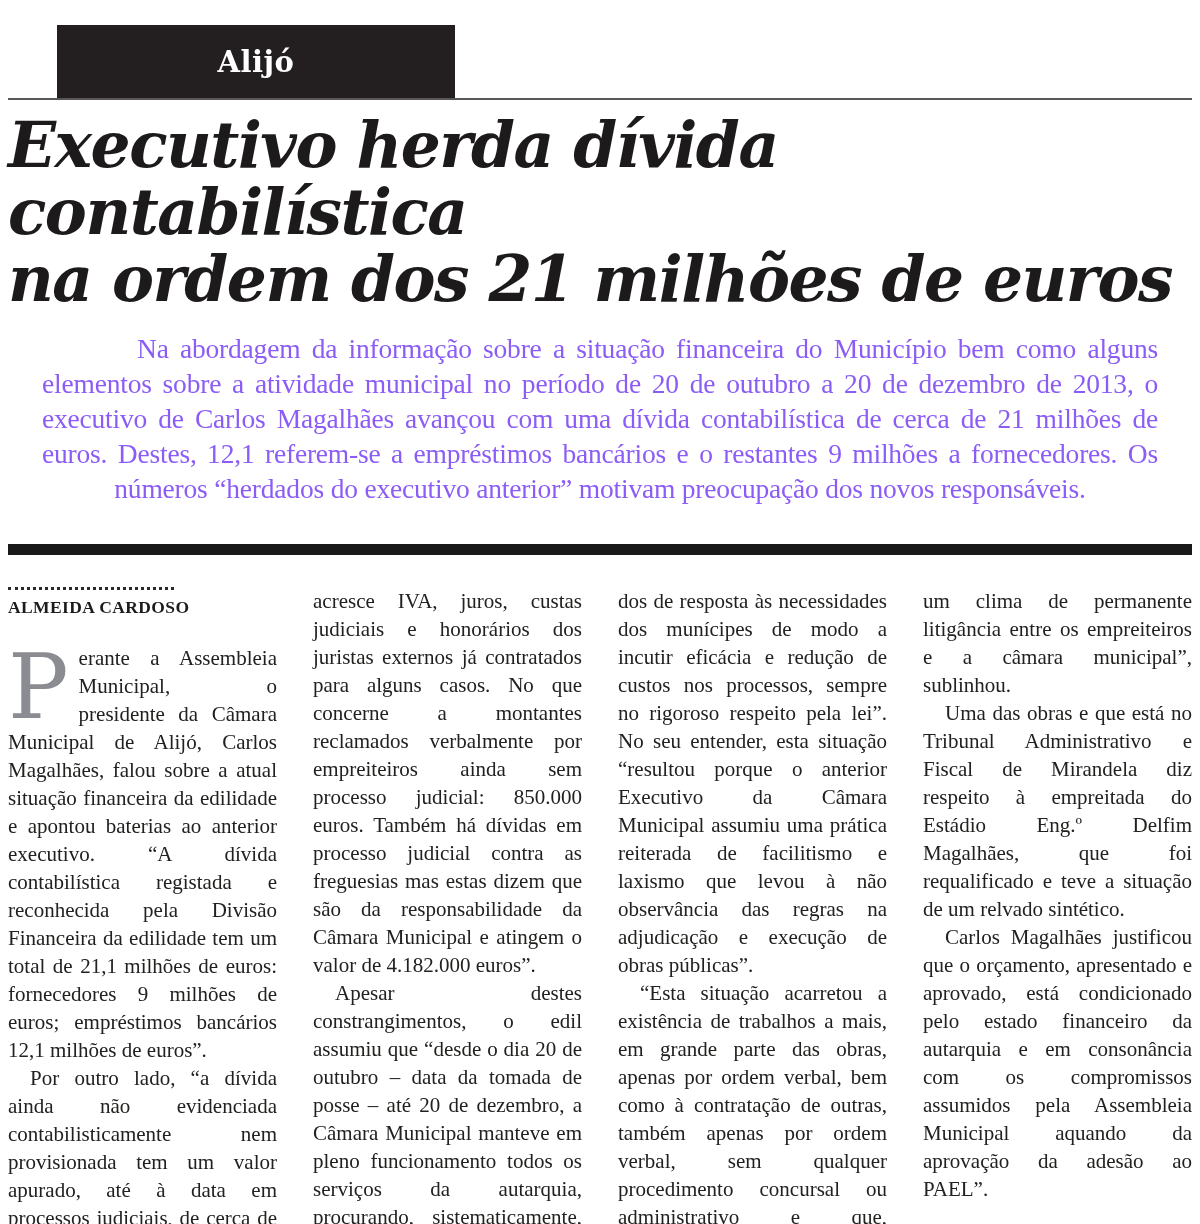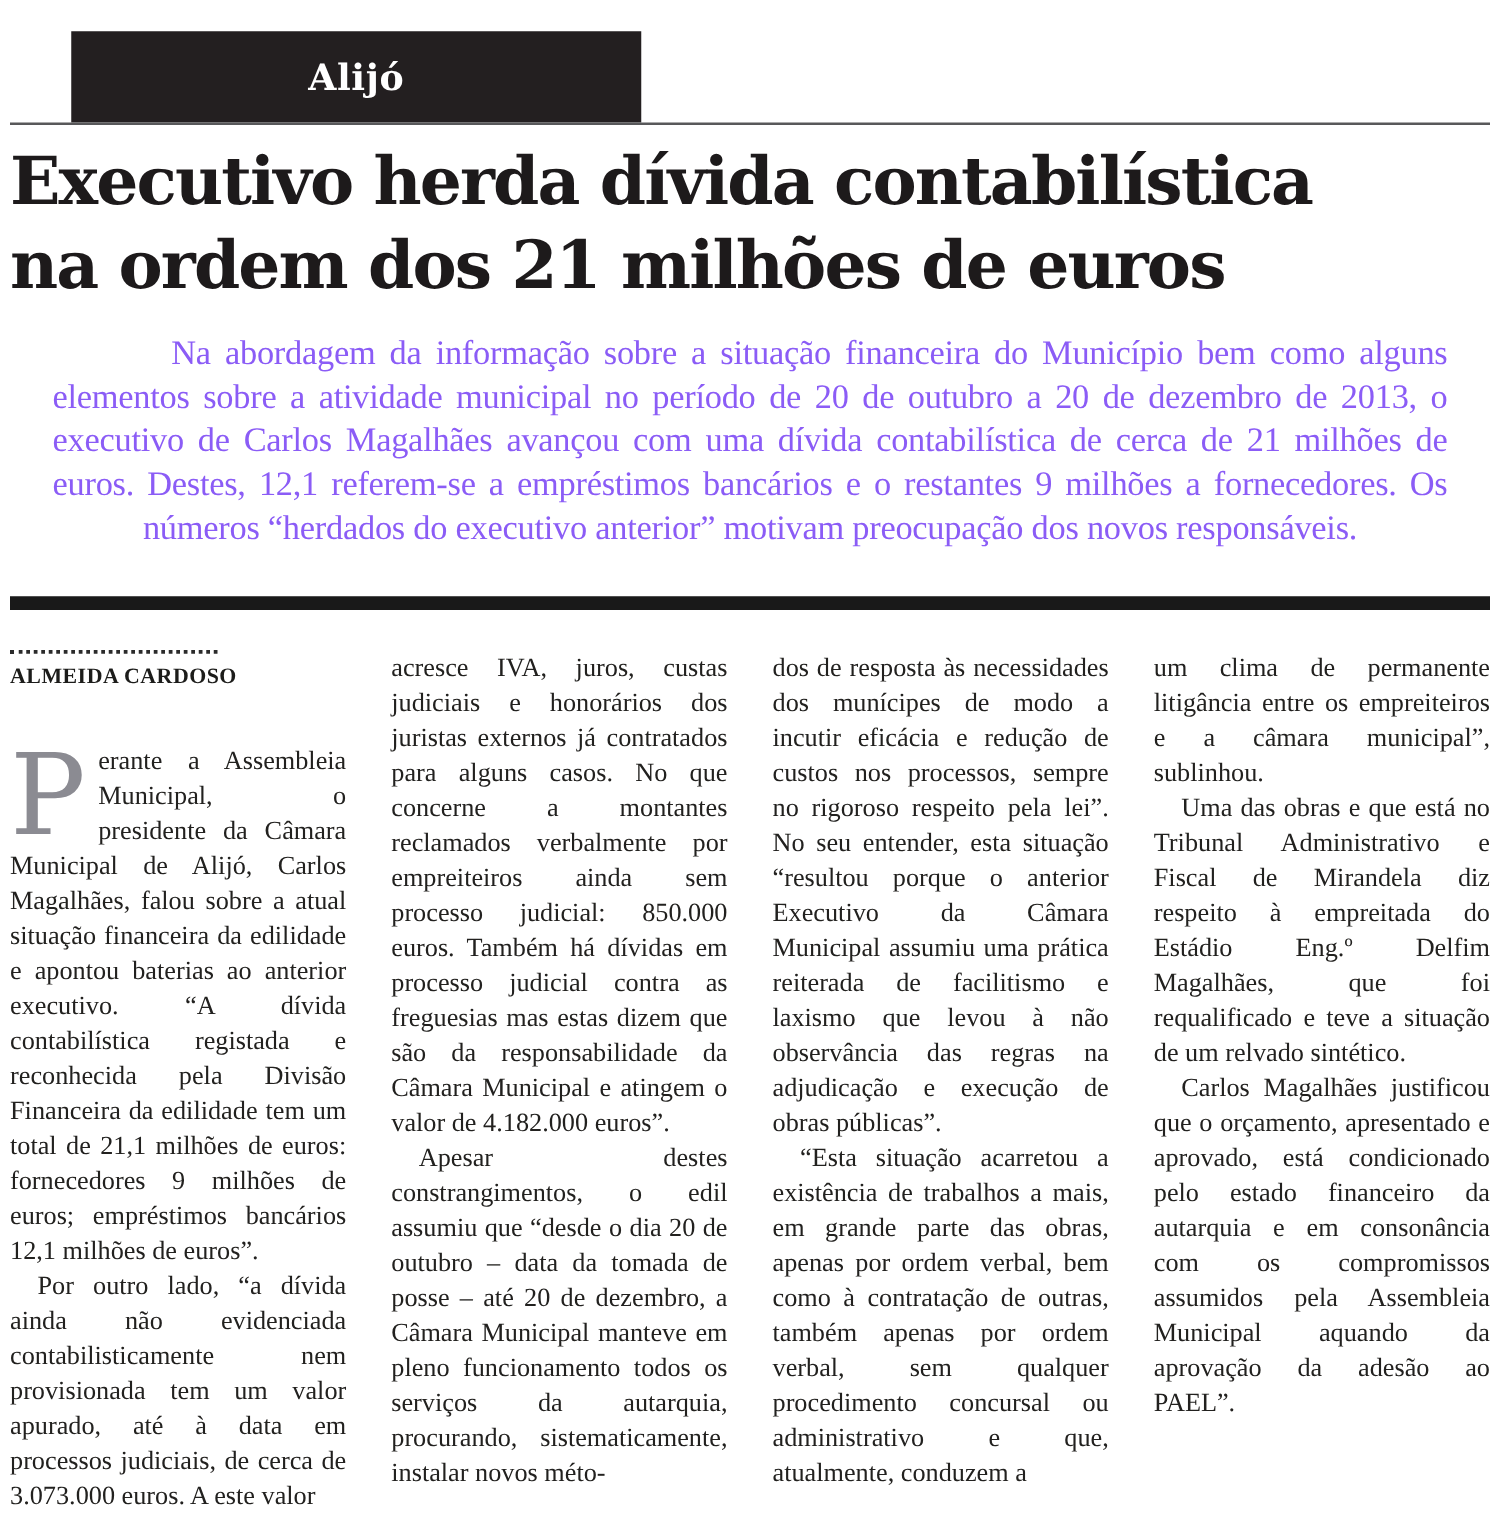--- a/index.html
+++ b/index.html
@@ -10,21 +10,21 @@
     box-sizing: border-box;
     padding: 25px 8px 0 8px;
     background: #ffffff;
     color: #1d1d1b;
     overflow: hidden;
     font-family: "Liberation Serif", serif;
   }
   
   .section-tag {
     margin-left: 49px;
-    width: 456px;
+    width: 398px;
     height: 73px;
     background: #231f20;
     color: #ffffff;
     display: flex;
     align-items: center;
     justify-content: center;
     font-family: "DejaVu Serif", serif;
     font-size: 29px;
     font-weight: 600;
     letter-spacing: 0.5px;
@@ -39,25 +39,26 @@
     font-family: "DejaVu Serif", serif;
     font-size: 31px;
     line-height: 36px;
     color: #1d1a1b;
     letter-spacing: -0.5px;
   }
   .headline {
     margin: 12px 0 0 0;
     font-family: "DejaVu Serif", serif;
     font-weight: 700;
-    font-size: 53px;
+    font-size: 63px;
     line-height: 67px;
     letter-spacing: -1.5px;
     color: #1d1a1b;
     white-space: pre-line;
+    font-style: italic;
   }
   .lead {
     margin: 18px 0 0 0;
     padding: 0 34px;
     font-size: 27.5px;
     line-height: 35px;
     text-align: justify;
     text-align-last: center;
     text-indent: 95px;
     color: #8b5cf6;
@@ -69,21 +70,21 @@
     height: 11px;
     background: #191919;
   }
   
   .columns {
     margin-top: 32px;
     display: flex;
     gap: 36px;
   }
   .col { flex: 1 1 0; min-width: 0; }
-  .byline { margin-bottom: 43px; }
+  .byline { margin-bottom: 26px; }
   .byline-dots {
     width: 166px;
     border-top: 3px dotted #2b2b2b;
     margin-bottom: 7px;
   }
   .byline-name {
     font-family: "Liberation Serif", serif;
     font-weight: 700;
     font-size: 17.5px;
     letter-spacing: 0.4px;

